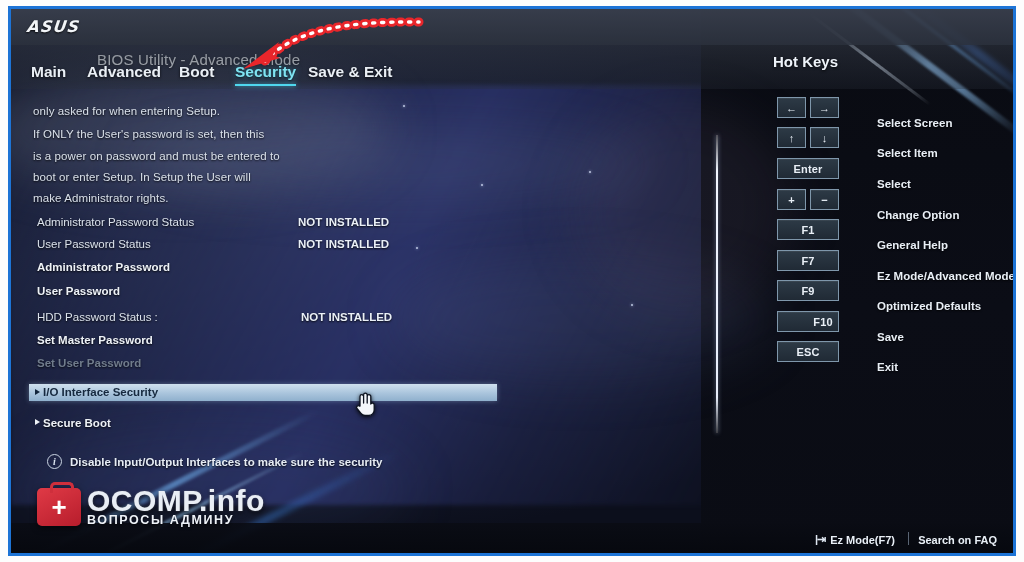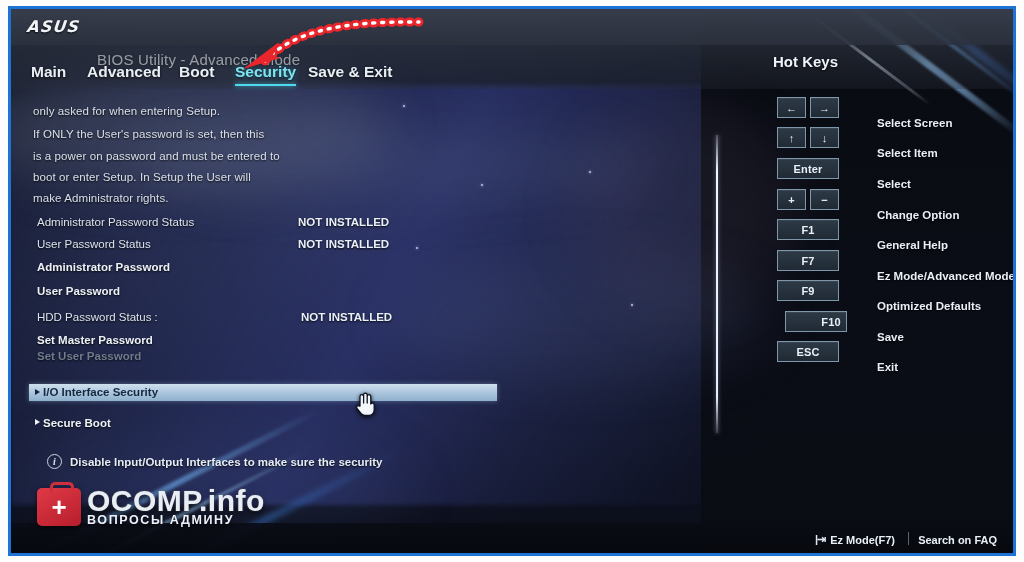--- a/index.html
+++ b/index.html
@@ -226,21 +226,21 @@
     <div class="row" style="top:276px;">
       <span class="lbl bold">User Password</span>
     </div>
     <div class="row" style="top:302px;">
       <span class="lbl">HDD Password Status :</span>
       <span class="val" style="left:272px;">NOT INSTALLED</span>
     </div>
     <div class="row" style="top:325px;">
       <span class="lbl bold">Set Master Password</span>
     </div>
-    <div class="row" style="top:341px;">
+    <div class="row" style="top:348px;">
       <span class="lbl bold dim">Set User Password</span>
     </div>
 
     <div id="hl-row">
       <span class="arrowmark"></span>
       <span class="txt">I/O Interface Security</span>
     </div>
 
     <div class="submenu normal" style="top:408px;">
       <span class="arrowmark"></span>
@@ -281,21 +281,21 @@
     </div>
     <div class="hk" style="left:766px; top:241px;">
       <span class="key wide" style="left:0;">F7</span>
       <span class="hklbl">Ez Mode/Advanced Mode</span>
     </div>
     <div class="hk" style="left:766px; top:271px;">
       <span class="key wide" style="left:0;">F9</span>
       <span class="hklbl">Optimized Defaults</span>
     </div>
     <div class="hk" style="left:766px; top:302px;">
-      <span class="key wide" style="left:8px;padding-left:30px;">F10</span>
+      <span class="key wide" style="left:0;padding-left:30px;">F10</span>
       <span class="hklbl">Save</span>
     </div>
     <div class="hk" style="left:766px; top:332px;">
       <span class="key wide" style="left:0;">ESC</span>
       <span class="hklbl">Exit</span>
     </div>
 
     <div id="footer"></div>
     <div id="ezmode">
       <span class="ezic">|⇥</span>

